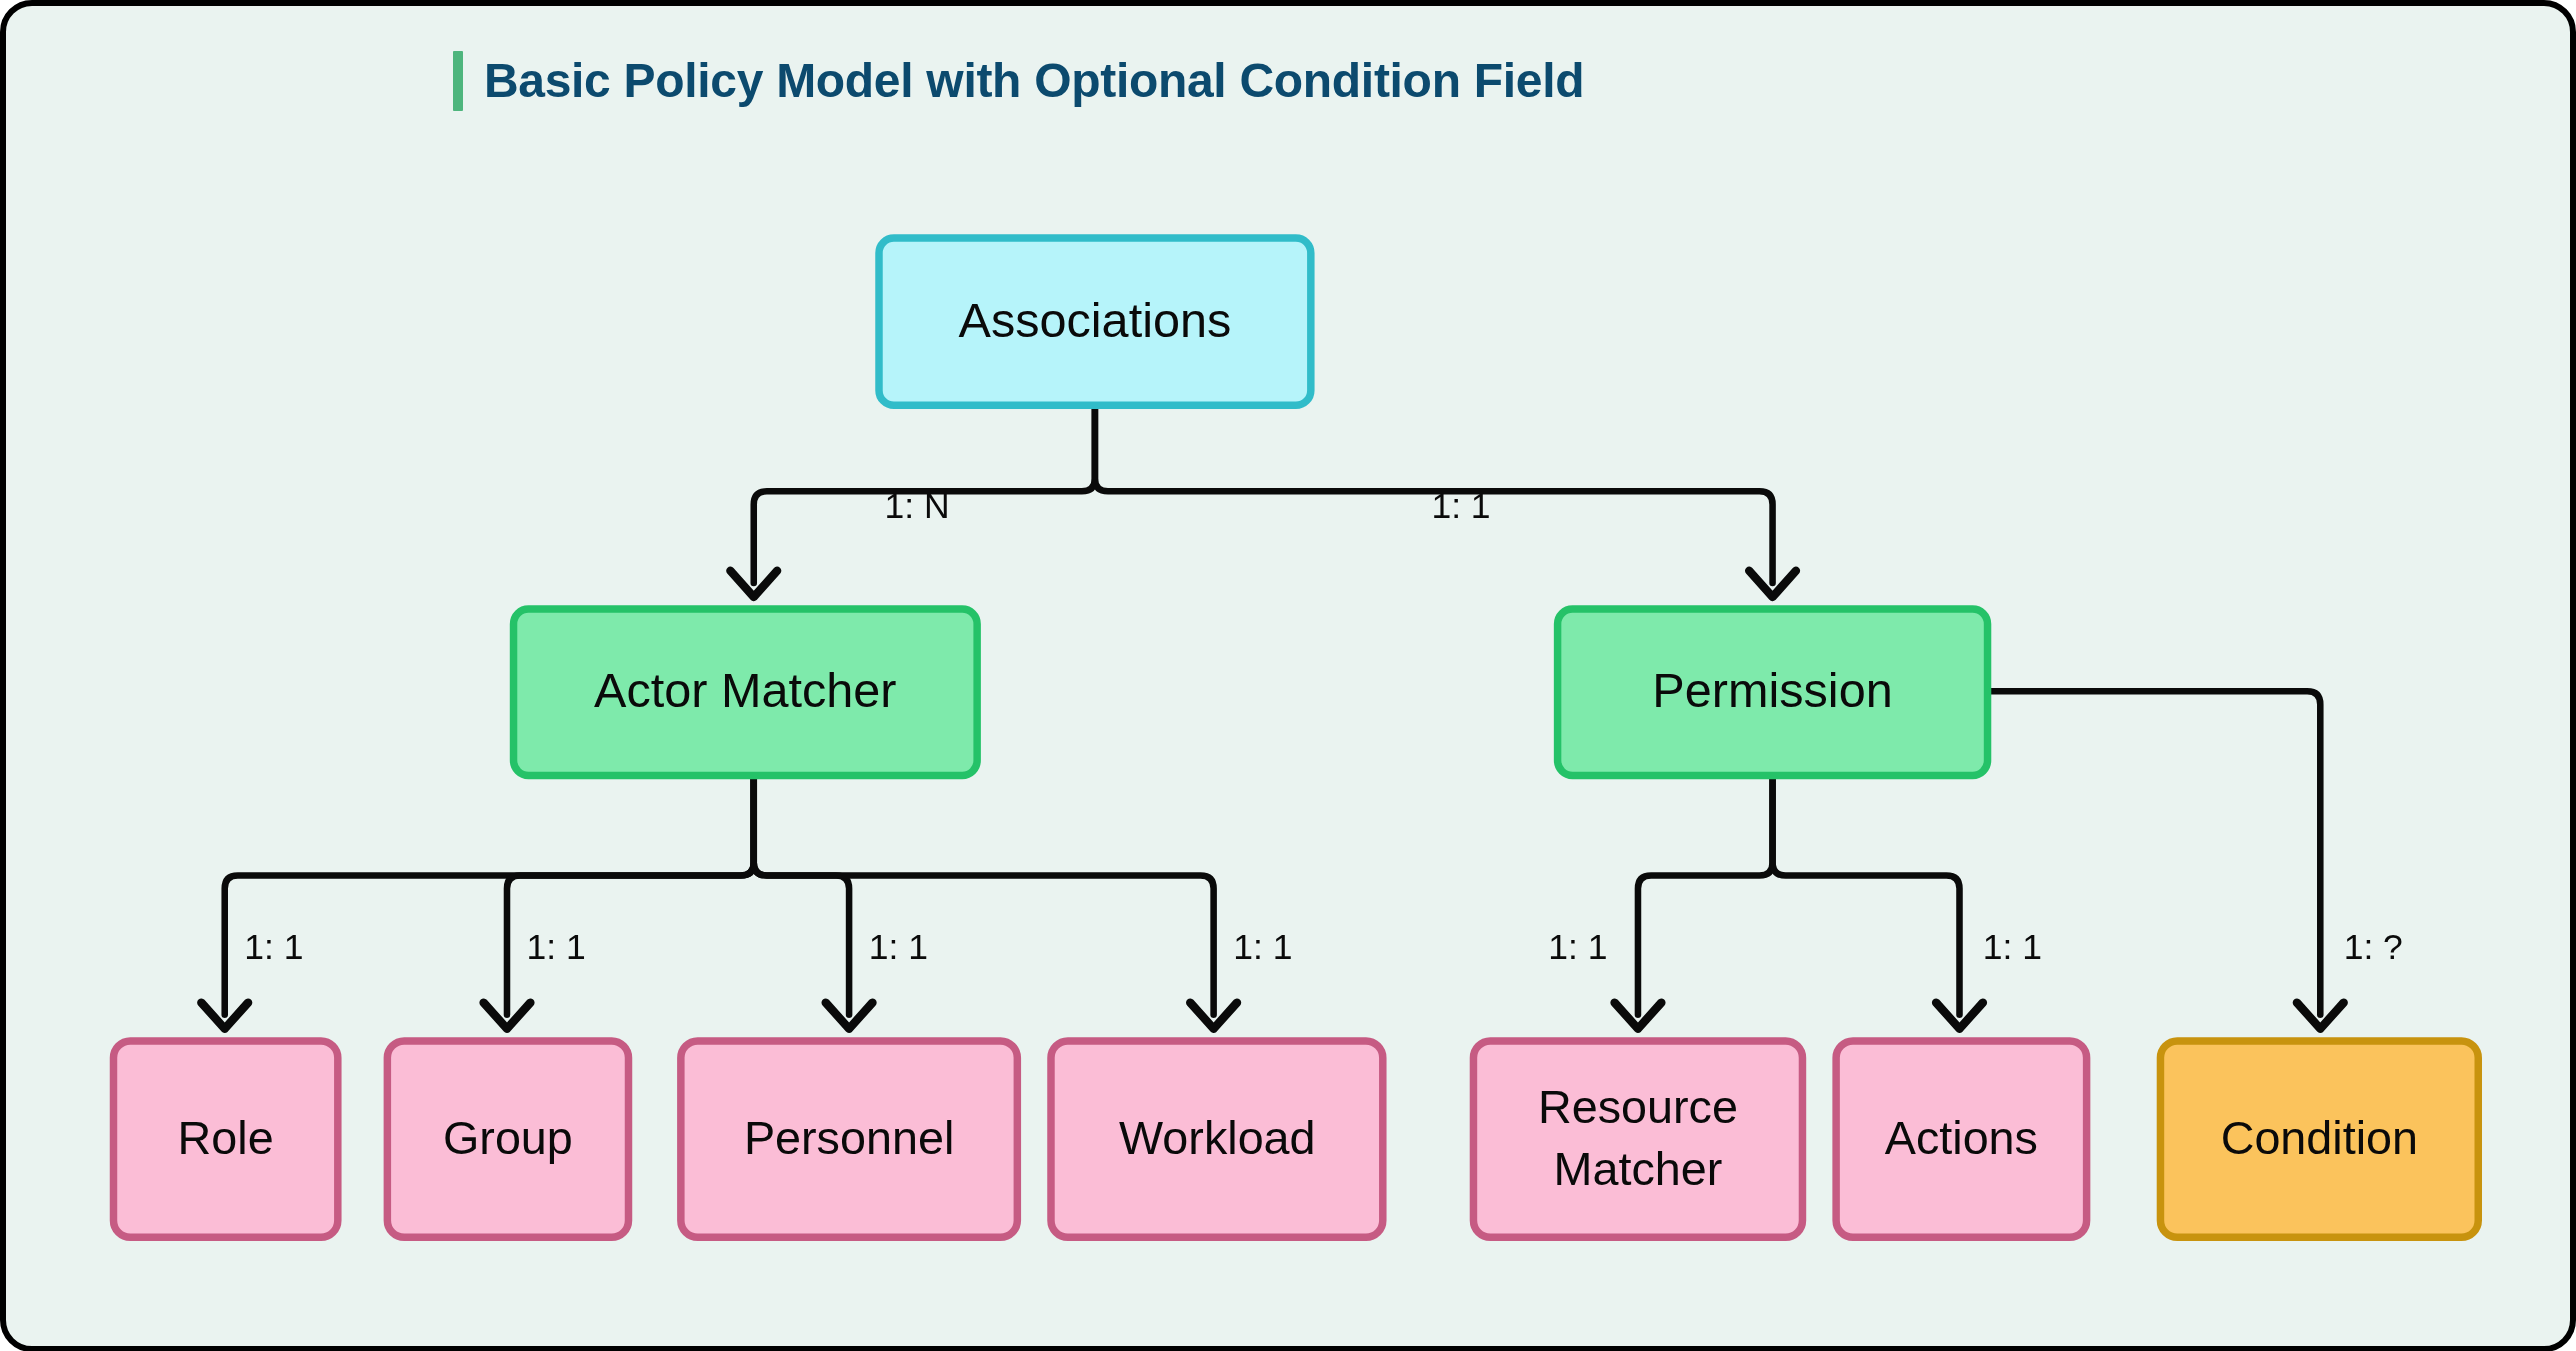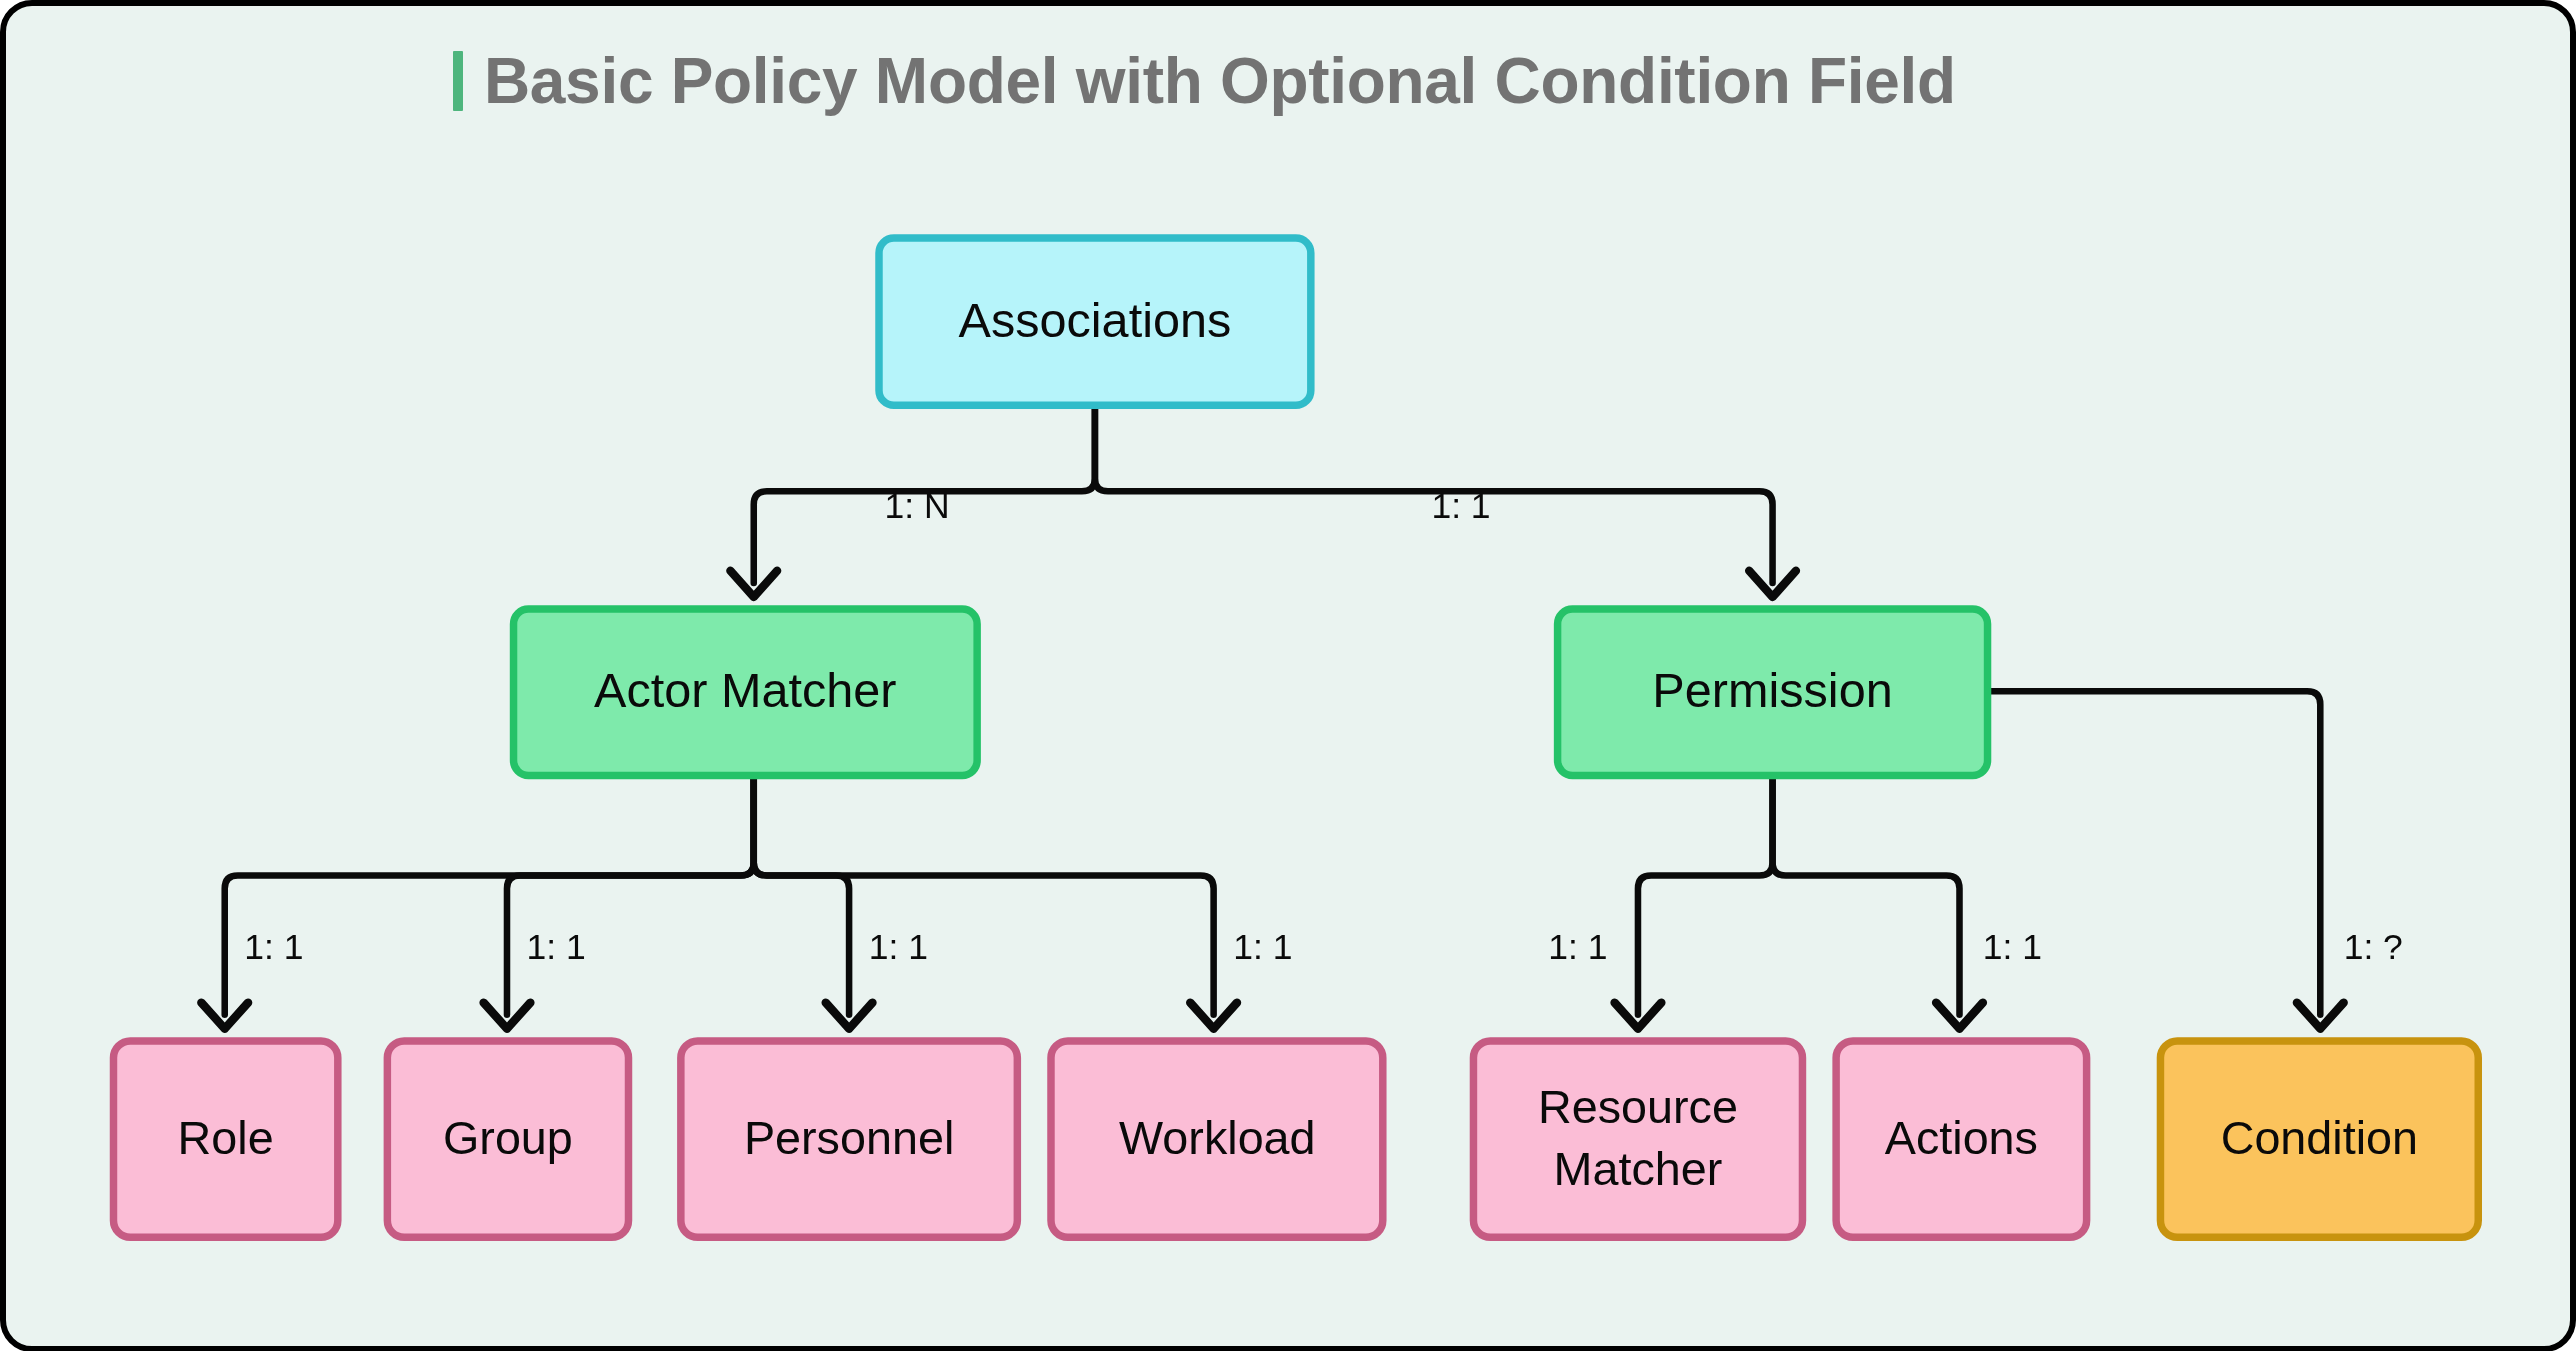--- a/index.html
+++ b/index.html
@@ -28,23 +28,23 @@
     height: 71px;
   }
   #title-accent {
     width: 10.3px;
     height: 60px;
     background: #4eb57d;
     border-radius: 0.9px;
     flex: none;
   }
   #title-text {
-    font-size: 64px;
+    font-size: 48px;
     font-weight: bold;
-    color: #737373;
+    color: #0c4a6e;
     letter-spacing: -0.3px;
     white-space: nowrap;
     line-height: 1;
   }
   #diagram {
     position: absolute;
     left: 0;
     top: 0;
     width: 2576px;
     height: 1352px;

